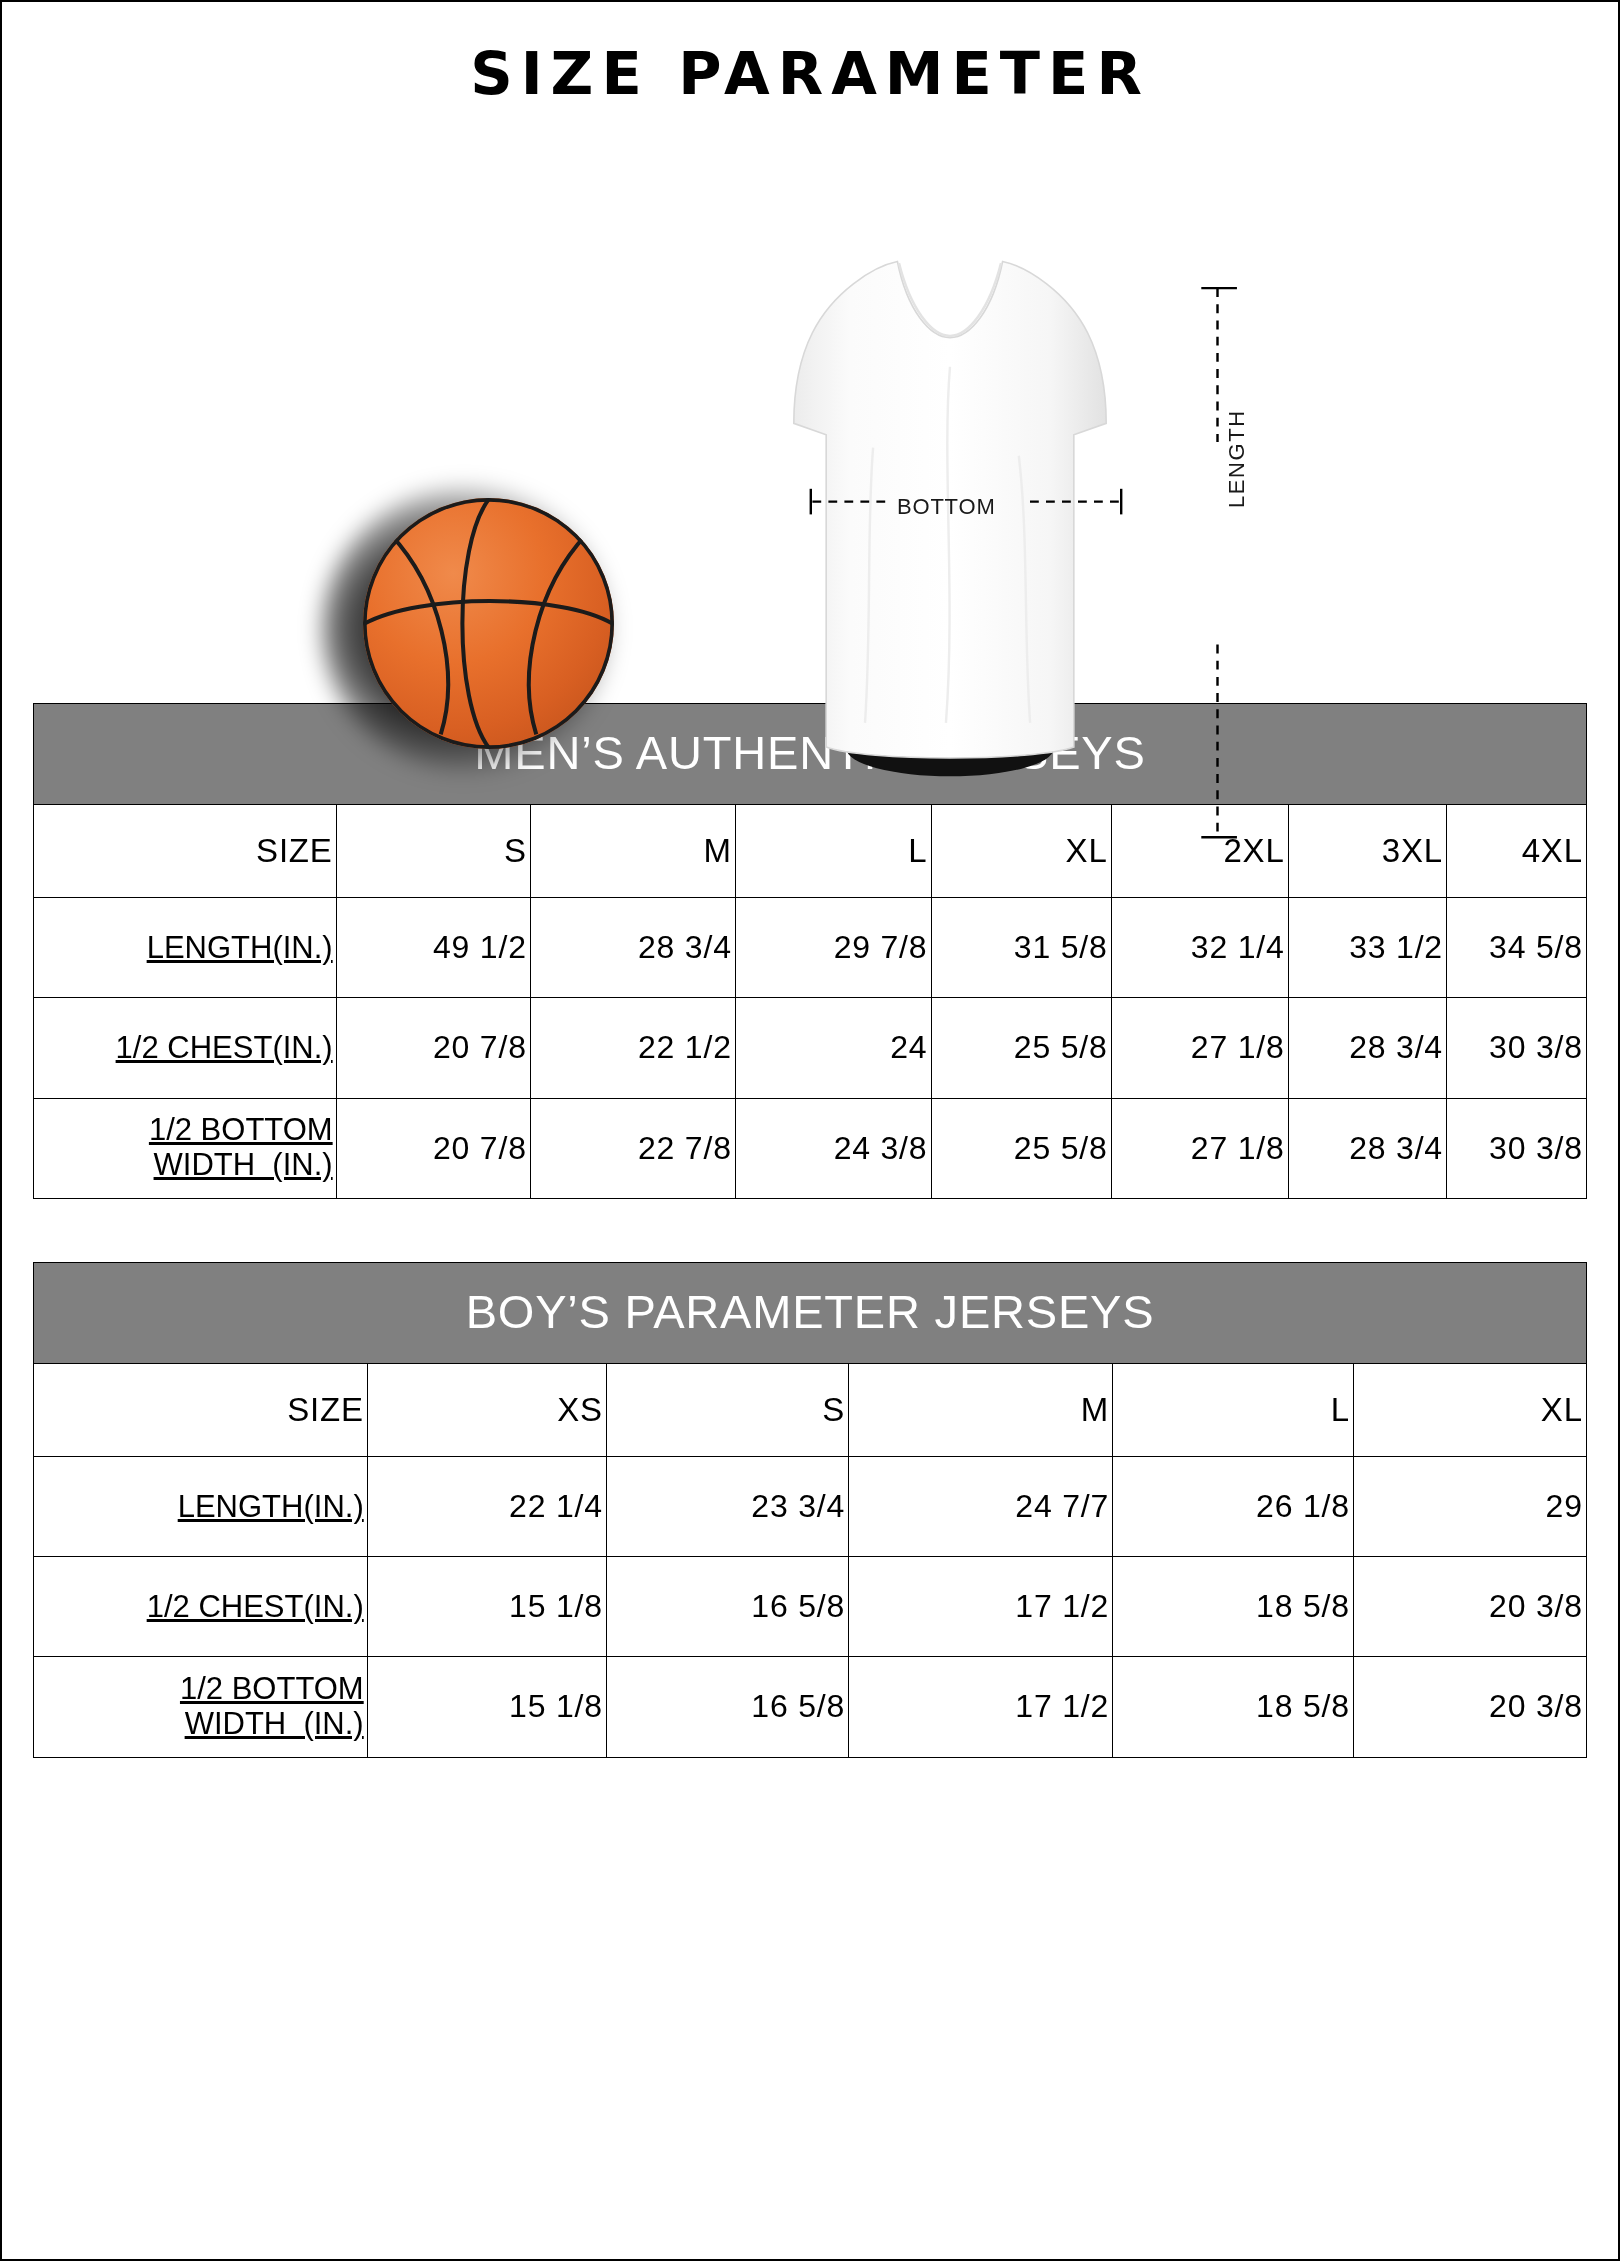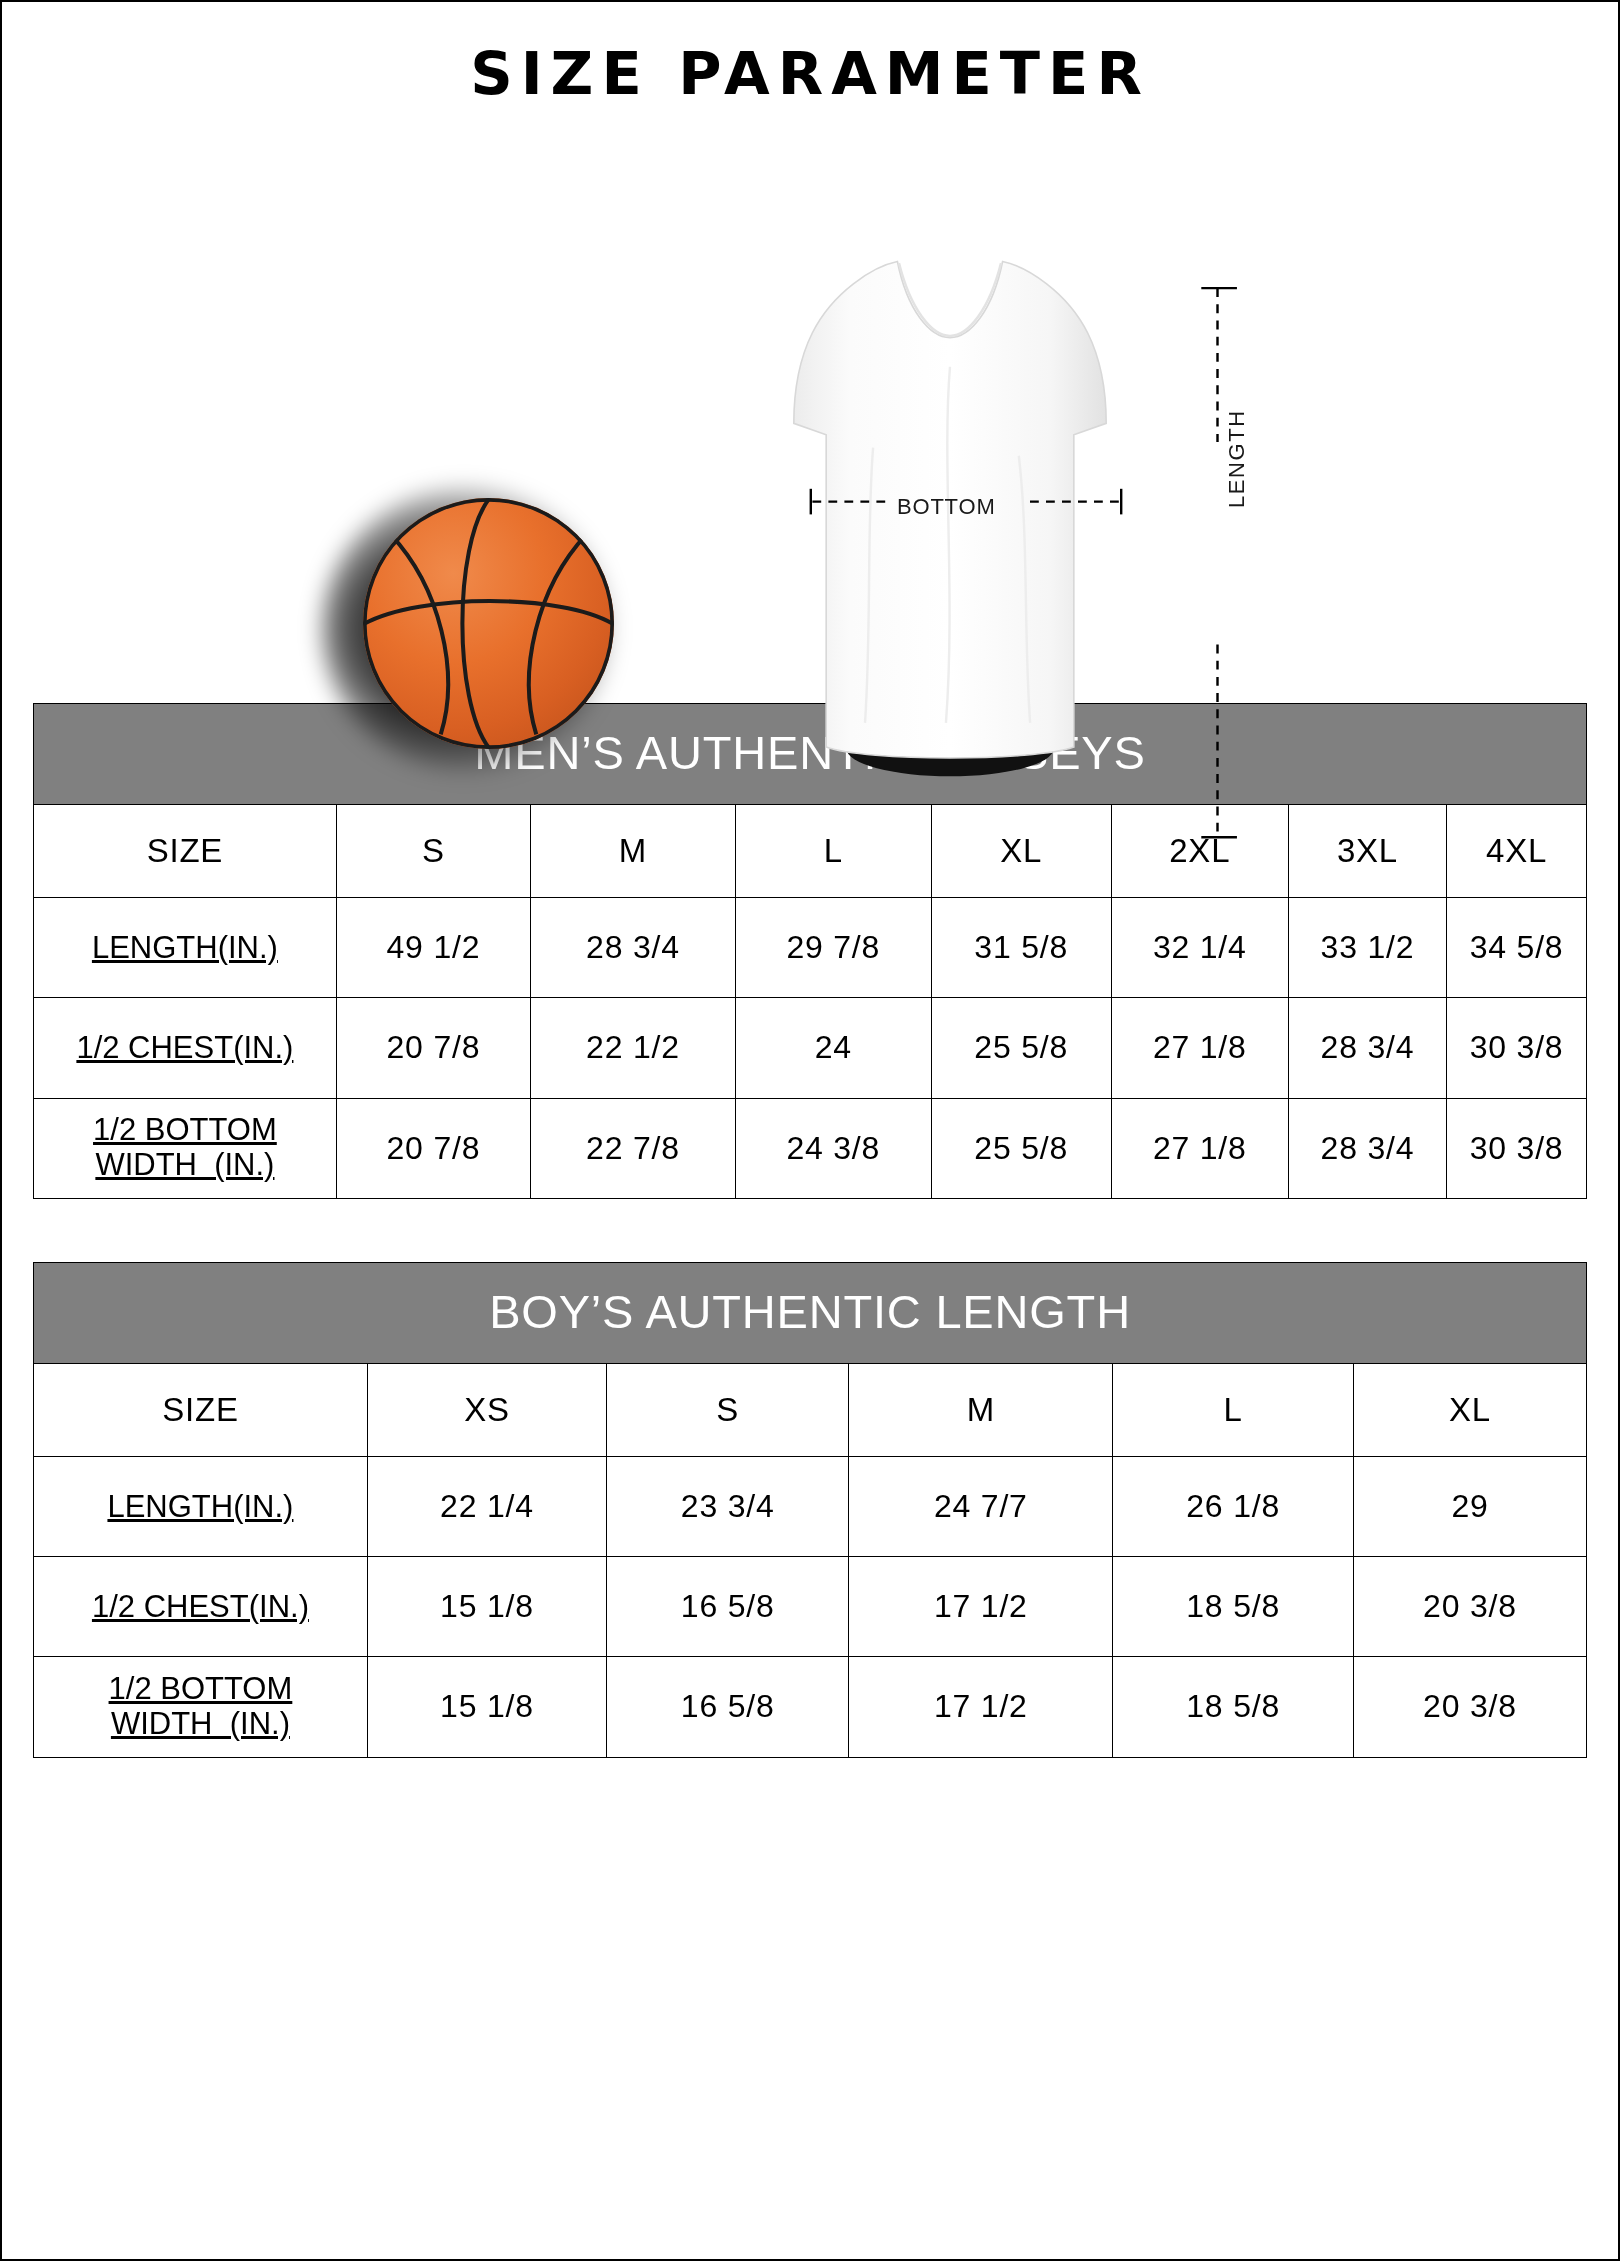--- a/index.html
+++ b/index.html
@@ -116,21 +116,21 @@
     border-bottom: none;
     box-sizing: border-box;
   }
   table.size-table {
     width: 100%;
     border-collapse: collapse;
     table-layout: fixed;
   }
   table.size-table td {
     border: 1.6px solid #000000;
-    text-align: center;
+    text-align: right;
     vertical-align: middle;
     font-size: 32px;
     height: 96px;
     letter-spacing: 0.8px;
     padding: 1.6px 3.2px;
   }
   table.size-table td.rowhead {
     font-size: 31px;
     letter-spacing: 0px;
     text-decoration: underline;
@@ -275,21 +275,21 @@
           <td>28  3/4</td>
           <td>30  3/8</td>
         </tr>
       </tbody>
     </table>
   </div>
 
   <div class="spacer-28"></div>
 
   <div class="table-block">
-    <div class="tbl-header">BOY’S AUTHENTIC LENGTH</div>
+    <div class="tbl-header">BOY’S PARAMETER JERSEYS</div>
     <table class="size-table">
       <colgroup>
         <col style="width:21.5%">
         <col style="width:15.4%">
         <col style="width:15.6%">
         <col style="width:17.0%">
         <col style="width:15.5%">
         <col style="width:15.0%">
       </colgroup>
       <tbody>

